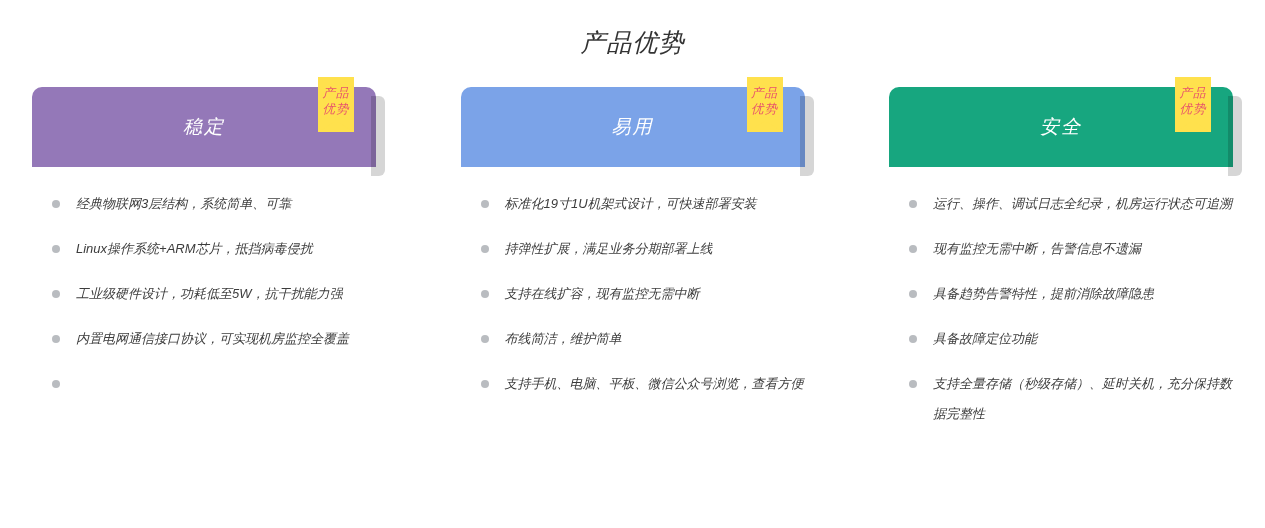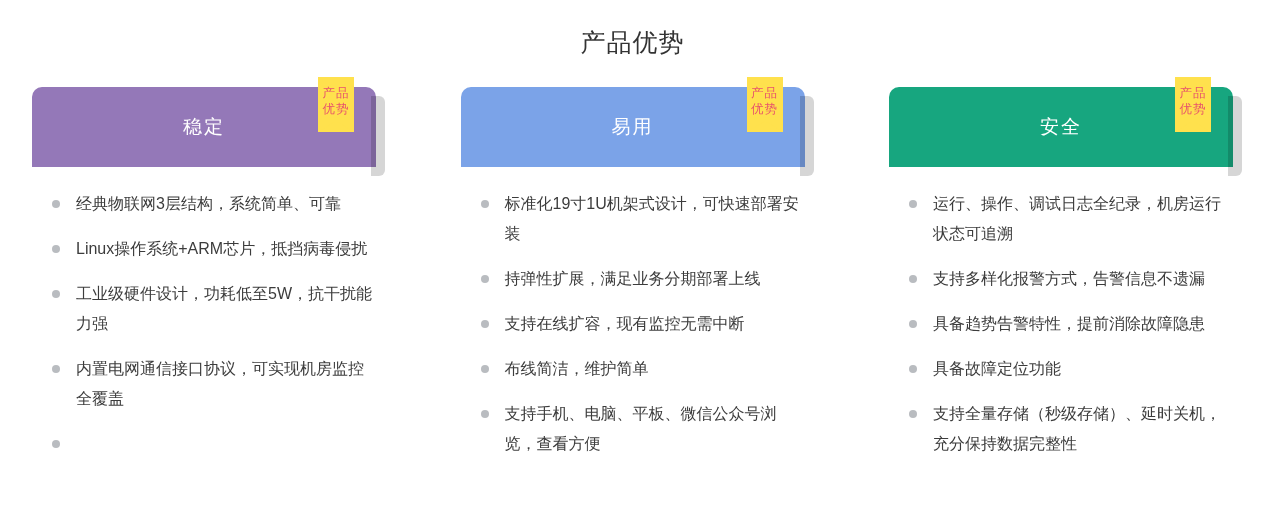--- a/index.html
+++ b/index.html
@@ -11,20 +11,21 @@
     height: 528px;
     background: #ffffff;
     font-family: "Liberation Sans", sans-serif;
     color: #333333;
     overflow: hidden;
   }
   .page {
     position: relative;
     width: 1265px;
     height: 504px;
+    font-style: italic;
   }
   .page-title {
     text-align: center;
     font-size: 25px;
     color: #333333;
     font-weight: normal;
     margin: 0;
     padding-top: 26px;
     letter-spacing: 1px;
   }
@@ -93,21 +94,21 @@
   }
   .bullets {
     list-style: none;
     margin: 0;
     padding: 22px 0 0 16px;
   }
   .bullets li {
     position: relative;
     padding-left: 28px;
     margin-bottom: 15px;
-    font-size: 16px;
+    font-size: 13px;
     line-height: 30px;
     color: #3c3c3c;
   }
   .bullets li .dot {
     position: absolute;
     left: 4px;
     top: 11px;
     width: 8px;
     height: 8px;
     border-radius: 50%;
@@ -163,21 +164,21 @@
       <div class="card-header" id="hdr2" style="background: rgb(23, 166, 127);">
         <span class="shadow-tab"></span>
         <span class="card-title">安全</span>
         <span class="ribbon">
           <span class="ribbon-text">产品优势</span>
           <span class="ribbon-tail"></span>
         </span>
       </div>
       <ul class="bullets">
         <li><span class="dot"></span><span>运行、操作、调试日志全纪录，机房运行状态可追溯</span></li>
-        <li><span class="dot"></span><span>支持多样化报警方式，告警信息不遗漏</span></li>
+        <li><span class="dot"></span><span>现有监控无需中断，告警信息不遗漏</span></li>
         <li><span class="dot"></span><span>具备趋势告警特性，提前消除故障隐患</span></li>
         <li><span class="dot"></span><span>具备故障定位功能</span></li>
         <li><span class="dot"></span><span>支持全量存储（秒级存储）、延时关机，充分保持数据完整性</span></li>
       </ul>
     </div>
 
   </div>
 </div>
 
 </body></html>

